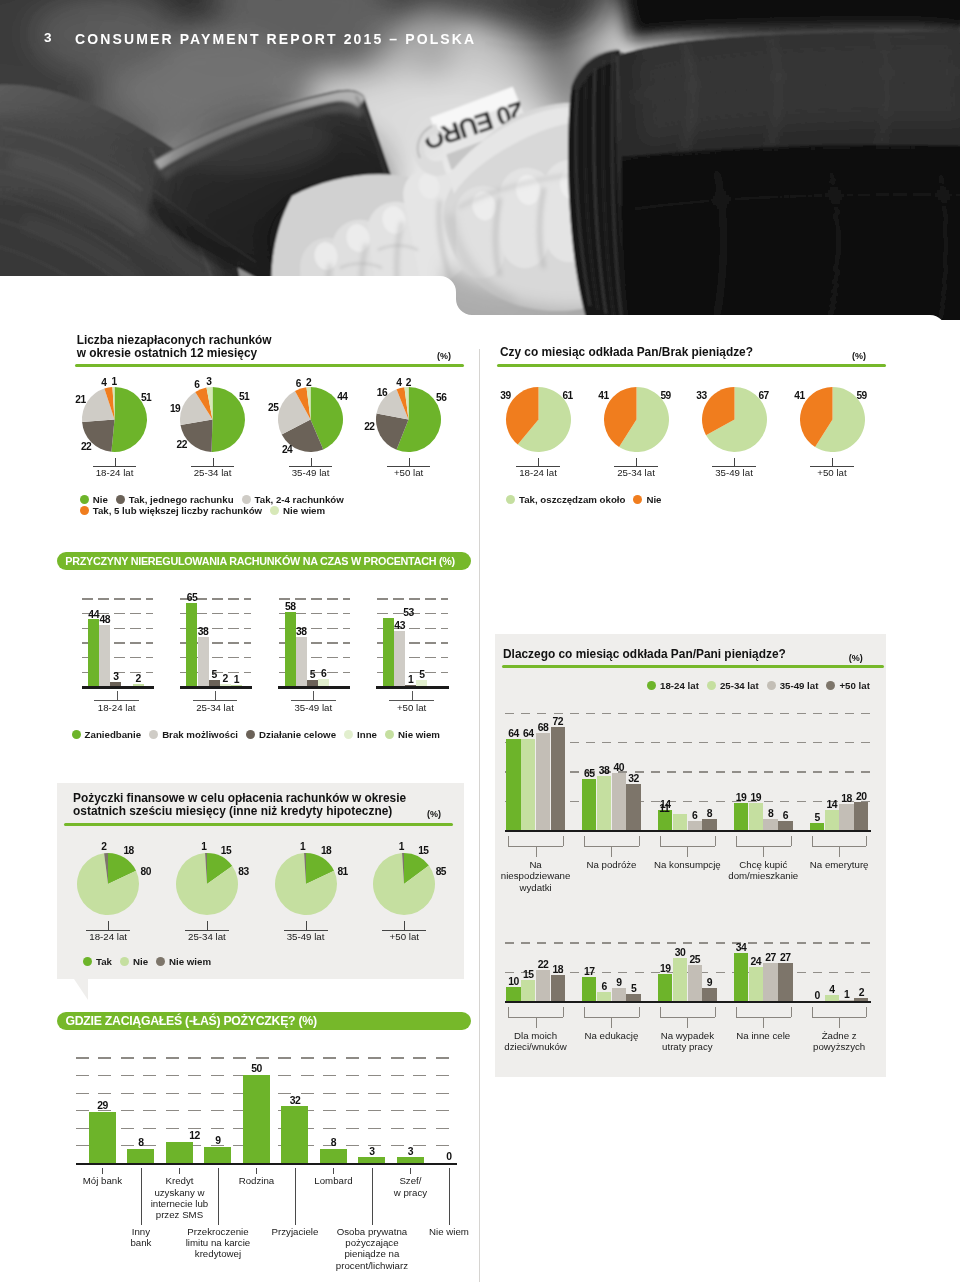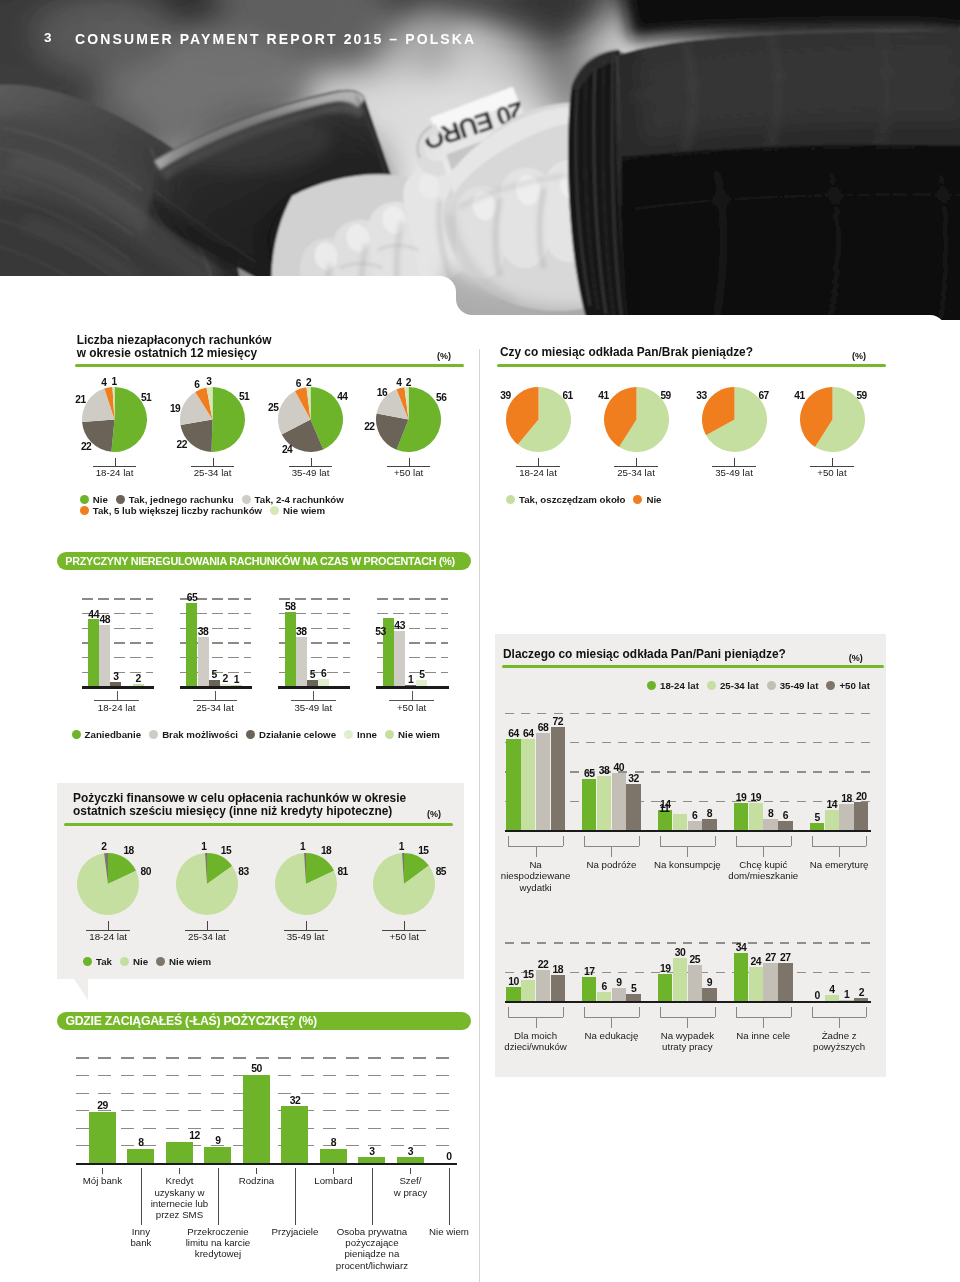--- a/index.html
+++ b/index.html
@@ -517,21 +517,21 @@
         <div class="bl" style="left:287.80000000000007px;top:626.486px;width:27.1px;">38</div>
         <div class="bar" style="left:306.90000000000003px;top:679.7850000000001px;width:11.1px;height:6.414999999999999px;background:#6B6258;"></div>
         <div class="bl" style="left:298.90000000000003px;top:668.825px;width:27.1px;">5</div>
         <div class="bar" style="left:318.00000000000006px;top:678.5020000000001px;width:11.1px;height:7.6979999999999995px;background:#E2EFCE;"></div>
         <div class="bl" style="left:310.00000000000006px;top:667.542px;width:27.1px;">6</div>
         <div class="axis" style="left:278.1px;top:686.2px;width:72.2px;height:2.5px;"></div>
         <div style="position:absolute;left:313.3px;top:690.7px;width:1px;height:9.4px;background:#555;"></div>
         <div style="position:absolute;left:291.05px;top:700.1px;width:44.5px;height:1px;background:#555;"></div>
         <div class="cat" style="left:263.3px;top:701.7px;width:100px;">35-49 lat</div>
         <div class="bar" style="left:383px;top:618.201px;width:11.1px;height:67.999px;background:#6DB42A;"></div>
-        <div class="bl" style="left:367px;top:607.241px;width:27.1px;margin-top:19px;">53</div>
+        <div class="bl" style="left:395px;top:607.241px;width:27.1px;">53</div>
         <div class="bar" style="left:394.1px;top:631.0310000000001px;width:11.1px;height:55.169px;background:#CFCCC6;"></div>
         <div class="bl" style="left:386.1px;top:620.071px;width:27.1px;">43</div>
         <div class="bar" style="left:405.2px;top:684.917px;width:11.1px;height:1.283px;background:#6B6258;"></div>
         <div class="bl" style="left:397.2px;top:673.957px;width:27.1px;">1</div>
         <div class="bar" style="left:416.3px;top:679.7850000000001px;width:11.1px;height:6.414999999999999px;background:#E2EFCE;"></div>
         <div class="bl" style="left:408.3px;top:668.825px;width:27.1px;">5</div>
         <div class="axis" style="left:376.4px;top:686.2px;width:72.2px;height:2.5px;"></div>
         <div style="position:absolute;left:411.59999999999997px;top:690.7px;width:1px;height:9.4px;background:#555;"></div>
         <div style="position:absolute;left:389.34999999999997px;top:700.1px;width:44.5px;height:1px;background:#555;"></div>
         <div class="cat" style="left:361.59999999999997px;top:701.7px;width:100px;">+50 lat</div>

